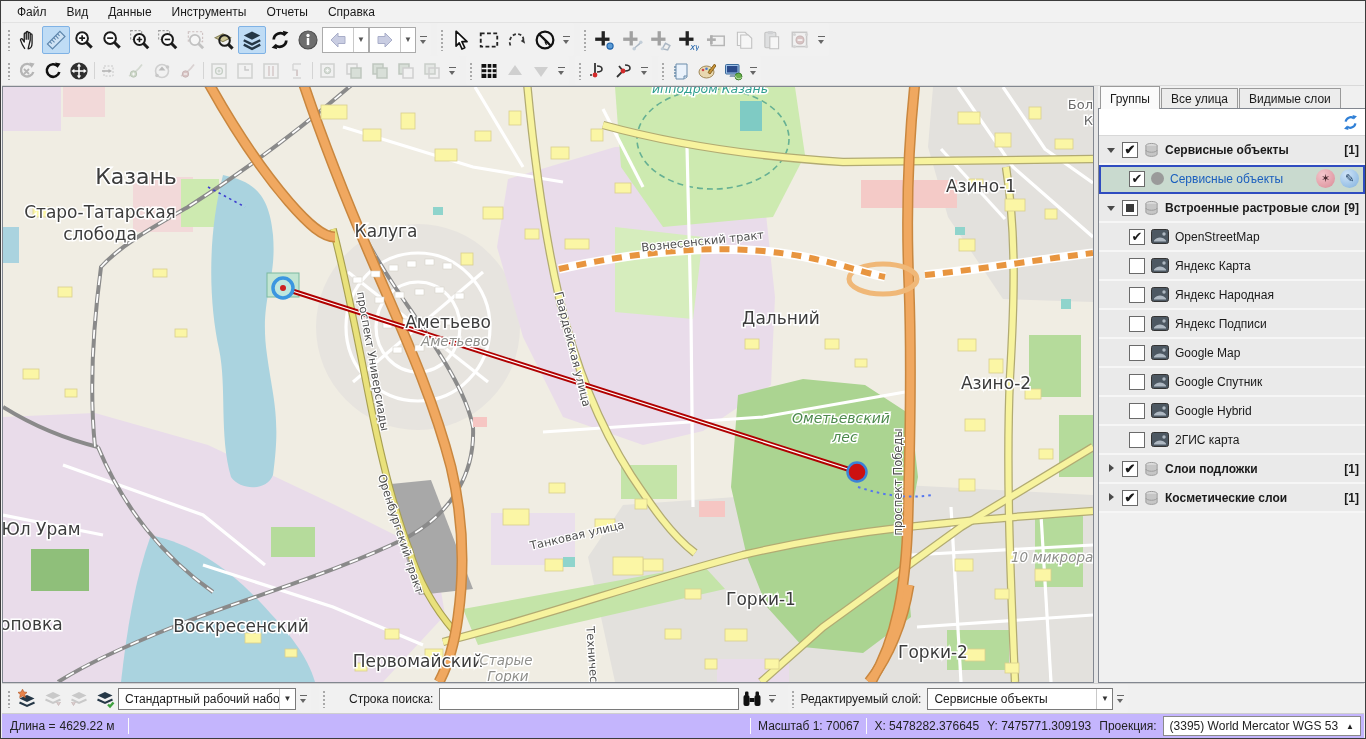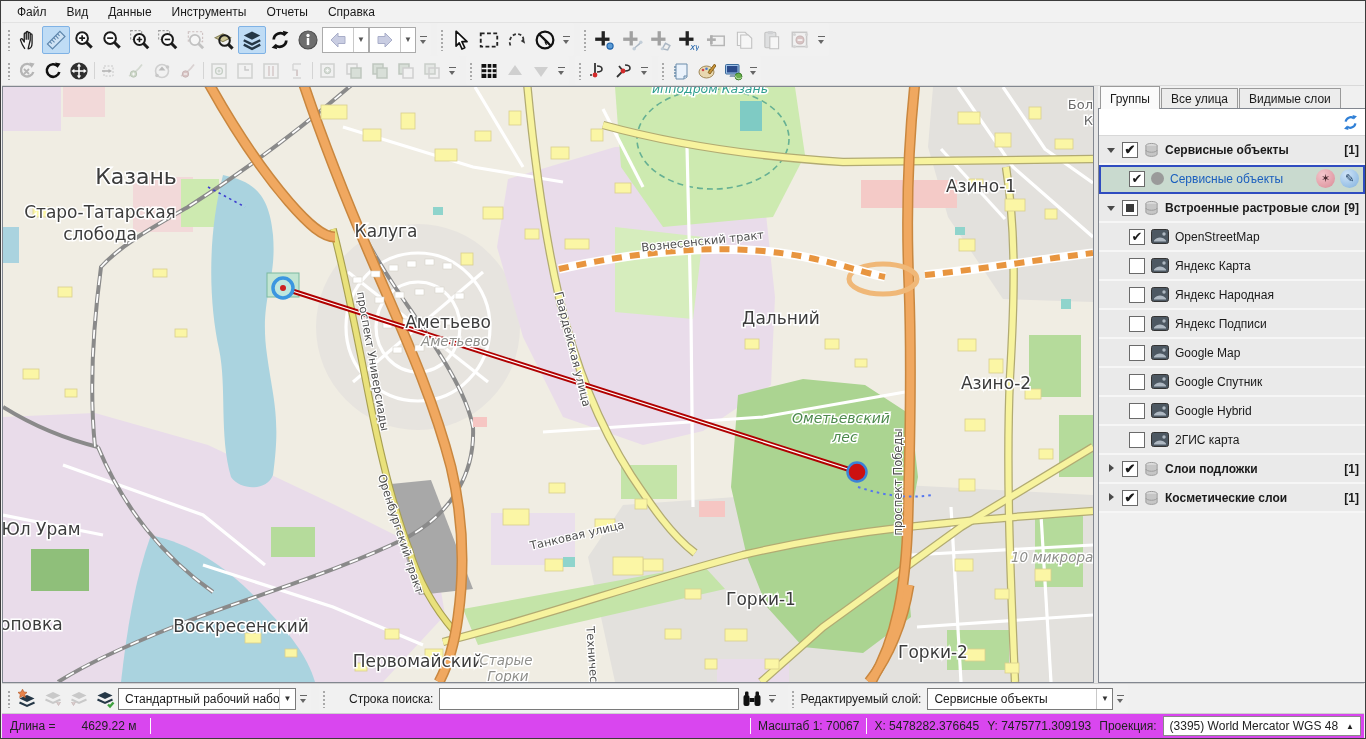--- a/index.html
+++ b/index.html
@@ -10,21 +10,21 @@
     background:#f0f0f0;
     border:1px solid #3c3c3c;
     position:relative;
   }
   
   .menubar   { position:absolute; left:1px; right:1px; top:1px;  height:21px; background:#f2f2f2; display:flex; align-items:center; gap:2px; padding-left:6px; border-bottom:1px solid #e2e2e2;}
   .tbrow1    { position:absolute; left:1px; right:1px; top:22px; height:33px; background:#f0f0f0; display:flex; align-items:center; gap:6px; padding-left:2px;}
   .tbrow2    { position:absolute; left:1px; right:1px; top:55px; height:30px; background:#f0f0f0; display:flex; align-items:center; gap:6px; padding-left:2px; border-bottom:1px solid #d9d9d9;}
   .mainarea  { position:absolute; left:1px; right:1px; top:85px; height:597px; background:#e6e6e6; }
   .botbar    { position:absolute; left:1px; right:1px; top:682px; height:30px; background:#f0f0f0; display:flex; align-items:center; gap:8px; padding-left:2px; border-top:1px solid #d0d0d0;}
-  .statusbar { position:absolute; left:1px; right:1px; top:712px; height:25px; background:#d946ef; border-top:1px solid #cfcfcf; display:flex; align-items:center; font-size:12px; color:#222;}
+  .statusbar { position:absolute; left:1px; right:1px; top:712px; height:25px; background:#c4b5fd; border-top:1px solid #cfcfcf; display:flex; align-items:center; font-size:12px; color:#222;}
 
   .menu-item { padding:3px 9px; cursor:default; }
 
   
   .tgroup { display:flex; align-items:center; height:100%; padding:1px 1px; background:#f1f1f1; border-radius:2px; }
   .grip { width:6px; align-self:stretch; margin:4px 2px 4px 1px;
           background-image:radial-gradient(#a9a9a9 1px, transparent 1.2px);
           background-size:4px 4px; background-position:1px 1px; }
   .ovf { width:12px; height:20px; position:relative; margin-left:2px; }
   .ovf::before { content:""; position:absolute; left:2px; top:6px; width:7px; height:1px; background:#666; }
@@ -991,28 +991,28 @@
     <div class="combo" style="width:186px;">
       <span class="txt">Сервисные объекты</span>
       <span class="drop">▼</span>
     </div>
     <div class="ovf"></div>
   </div>
 </div>
 
 <div class="statusbar">
   <span style="margin-left:8px;">Длина =</span>
-  <span style="margin-left:26px;">4629.22 м</span>
+  <span style="margin-left:4px;">4629.22 м</span>
   <span class="ssep" style="margin-left:14px;"></span>
   <span style="flex:1;"></span>
   <span class="ssep"></span>
   <span>Масштаб 1: 70067</span>
   <span class="ssep"></span>
   <span>X: 5478282.376645</span>
   <span style="width:8px;"></span>
   <span>Y: 7475771.309193</span>
   <span style="width:8px;"></span>
   <span>Проекция:</span>
   <div class="proj">
-    <span>(3395) World Mercator WGS 48</span>
+    <span>(3395) World Mercator WGS 53</span>
     <span class="up">▲</span>
   </div>
 </div>
 
 </body></html>

